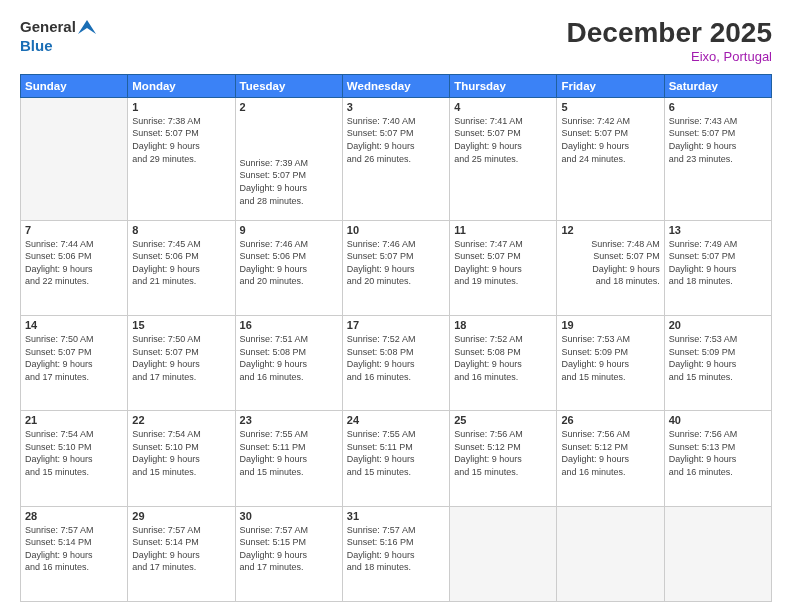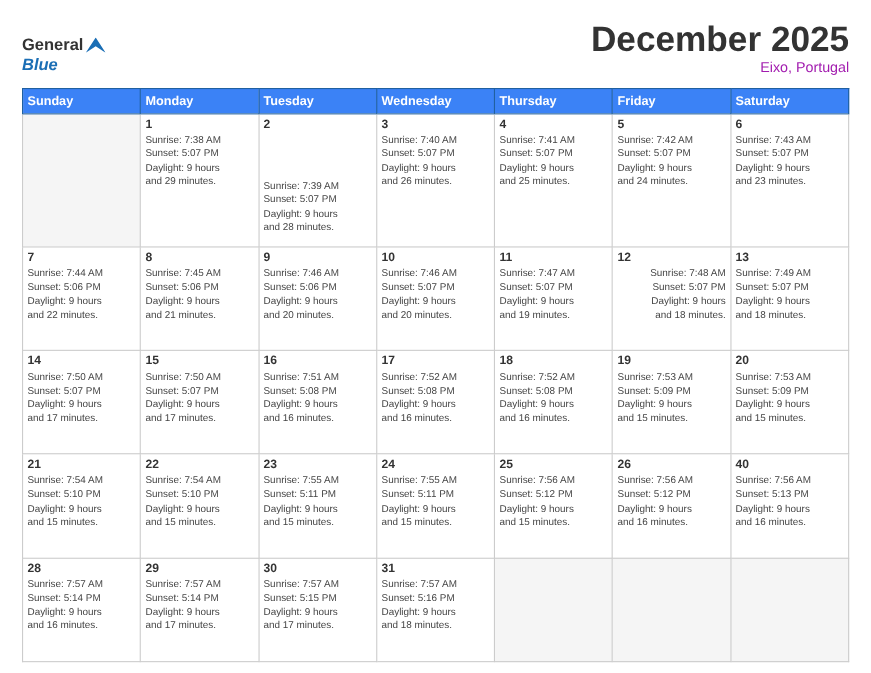--- a/index.html
+++ b/index.html
@@ -24,21 +24,21 @@
       margin-bottom: 10px;
     }
     .logo {
       display: flex;
       align-items: center;
     }
     .title-block {
       text-align: right;
     }
     .month-title {
-      font-size: 32px;
+      font-size: 28px;
       font-weight: bold;
       color: #333;
       line-height: 1.1;
     }
     .subtitle {
       font-size: 13px;
       color: #a21caf;
     }
     .calendar {
       flex: 1;
@@ -87,27 +87,27 @@
       background: #f5f5f5;
     }
   </style>
 </head>
 <body>
 
 <div class="page">
   <div class="header">
     <div class="logo">
   <div style="display:flex;flex-direction:column;line-height:1.25;">
-    <div style="display:flex;align-items:center;margin-top:14px;">
+    <div style="display:flex;align-items:center;">
       <span style="font-size:15px;font-weight:bold;color:#333;">General</span>
       <svg width="18" height="14" viewBox="0 0 18 14" style="margin-left:2px;">
         <polygon points="0,14 9,0 18,14 9,8" fill="#1a6eb5"></polygon>
       </svg>
     </div>
-    <span style="font-size:15px;font-weight:bold;color:#1a6eb5;font-style:italic;">Blue</span>
+    <span style="font-size:15px;font-weight:bold;color:#1a6eb5;">Blue</span>
   </div>
 </div>
     <div class="title-block">
       <div class="month-title">December 2025</div>
       <div class="subtitle">Eixo, Portugal</div>
     </div>
   </div>
 
   <table class="calendar">
     <thead>

